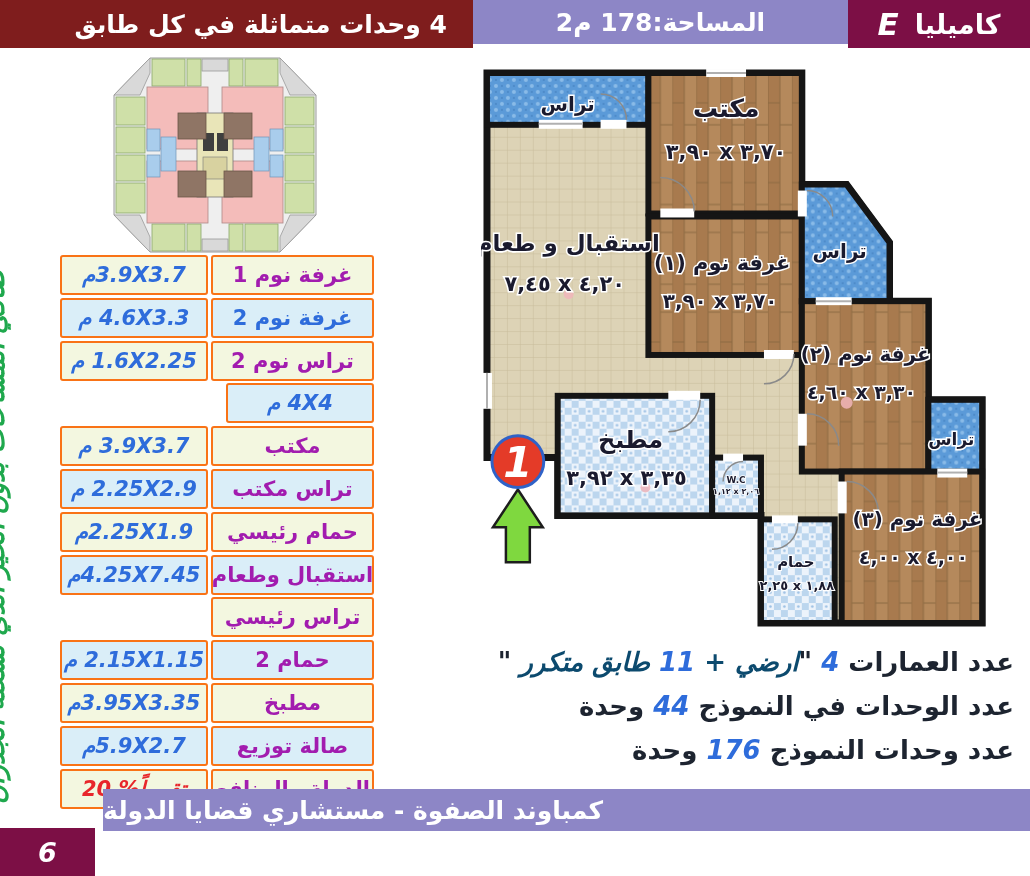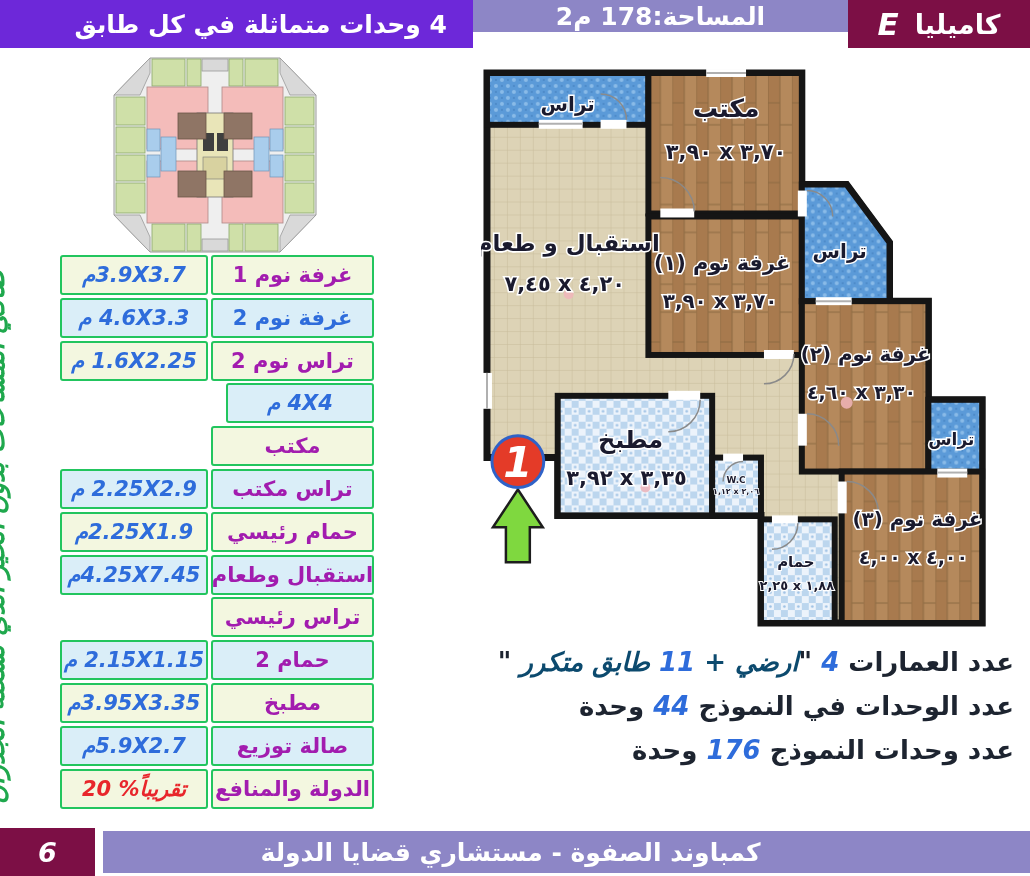--- a/index.html
+++ b/index.html
@@ -3,48 +3,48 @@
 <meta charset="utf-8">
 <style>
   html,body{margin:0;padding:0;}
   body{
     width:1030px;height:876px;position:relative;overflow:hidden;
     background:#ffffff;font-family:"DejaVu Sans",sans-serif;
   }
   .abs{position:absolute;}
   
   .hdr-blue{
-    left:0;top:0;width:473px;height:48px;background:#6d28d9;color:#fff;
+    left:0;top:0;width:473px;height:48px;background:#7f1d1d;color:#fff;
     display:flex;align-items:center;justify-content:flex-start;
     direction:rtl;padding-right:26px;box-sizing:border-box;
     font-size:25px;font-weight:bold;
   }
   .hdr-purple{
-    left:473px;top:0;width:375px;height:32px;background:#8d86c6;color:#fff;
+    left:473px;top:0;width:375px;height:44px;background:#8d86c6;color:#fff;
     display:flex;align-items:center;justify-content:center;direction:rtl;
     font-size:25px;font-weight:bold;
   }
   .hdr-maroon{
     left:848px;top:0;width:182px;height:48px;background:#7c0f45;color:#fff;
     display:flex;align-items:center;justify-content:center;direction:rtl;gap:16px;
     font-size:27px;font-weight:bold;
   }
   .hdr-maroon .letter{font-size:31px;font-style:italic;}
   
   .side-note{left:6px;top:256px;width:44px;height:560px;}
   .side-note span{
     position:absolute;left:4px;bottom:0;transform-origin:0 100%;
     transform:rotate(-90deg);white-space:nowrap;width:558px;text-align:center;
     direction:rtl;font-size:26px;font-weight:bold;font-style:italic;color:#1fa84d;
   }
   
   .areas-table{left:60px;top:255px;width:314px;}
   .trow{display:flex;direction:rtl;height:40px;margin-bottom:2.8px;gap:3px;}
   .tcell{
-    border:2px solid #22c55e;border-radius:3px;box-sizing:border-box;
+    border:2px solid #f97316;border-radius:3px;box-sizing:border-box;
     display:flex;align-items:center;justify-content:center;
     font-size:21px;font-weight:bold;white-space:nowrap;
   }
   .tlabel{width:163px;color:#a21caf;}
   .tvalue{width:148px;color:#2e6cdb;font-style:italic;}
   .odd .tcell{background:#f3f7e0;}
   .even .tcell{background:#daeef8;}
   .lbl-blue{color:#2e6cdb !important;}
   .val-red{color:#e8262b !important;}
   
@@ -53,22 +53,22 @@
   .c-dark{color:#1d2430;}
   .c-blue{color:#2e6cdb;font-style:italic;}
   .c-orange{color:#0c4a6e;font-style:italic;}
   
   .ftr-page{
     left:0;top:828px;width:95px;height:48px;background:#7c0f45;color:#fff;
     display:flex;align-items:center;justify-content:center;
     font-size:27px;font-weight:bold;font-style:italic;
   }
   .ftr-bar{
-    left:103px;top:831px;width:927px;height:42px;background:#8d86c6;color:#fff;
-    display:flex;align-items:center;justify-content:center;direction:rtl;
+    left:103px;top:789px;width:927px;height:42px;background:#8d86c6;color:#fff;
+    display:flex;align-items:center;justify-content:flex-end;direction:rtl;
     padding-right:112px;box-sizing:border-box;font-size:25px;font-weight:bold;
   }
   
   .mini-plan{left:90px;top:55px;width:250px;height:200px;}
   .floor-plan{left:481px;top:57px;width:548px;height:582px;text-align:right;}
   svg text{font-family:"DejaVu Sans",sans-serif;}
 </style>
 </head>
 <body>
 
@@ -157,20 +157,21 @@
       </div>
       <div class="trow odd">
         <div class="tcell tlabel">تراس نوم 2</div>
         <div class="tcell tvalue">1.6X2.25 م</div>
       </div>
       <div class="trow even">
         <div class="tcell tvalue">4X4 م</div>
       </div>
       <div class="trow odd">
         <div class="tcell tlabel">مكتب</div>
+        <div class="tcell tvalue">3.9X3.7 م</div>
       </div>
       <div class="trow even">
         <div class="tcell tlabel">تراس مكتب</div>
         <div class="tcell tvalue">2.25X2.9 م</div>
       </div>
       <div class="trow odd">
         <div class="tcell tlabel">حمام رئيسي</div>
         <div class="tcell tvalue">2.25X1.9م</div>
       </div>
       <div class="trow even">

